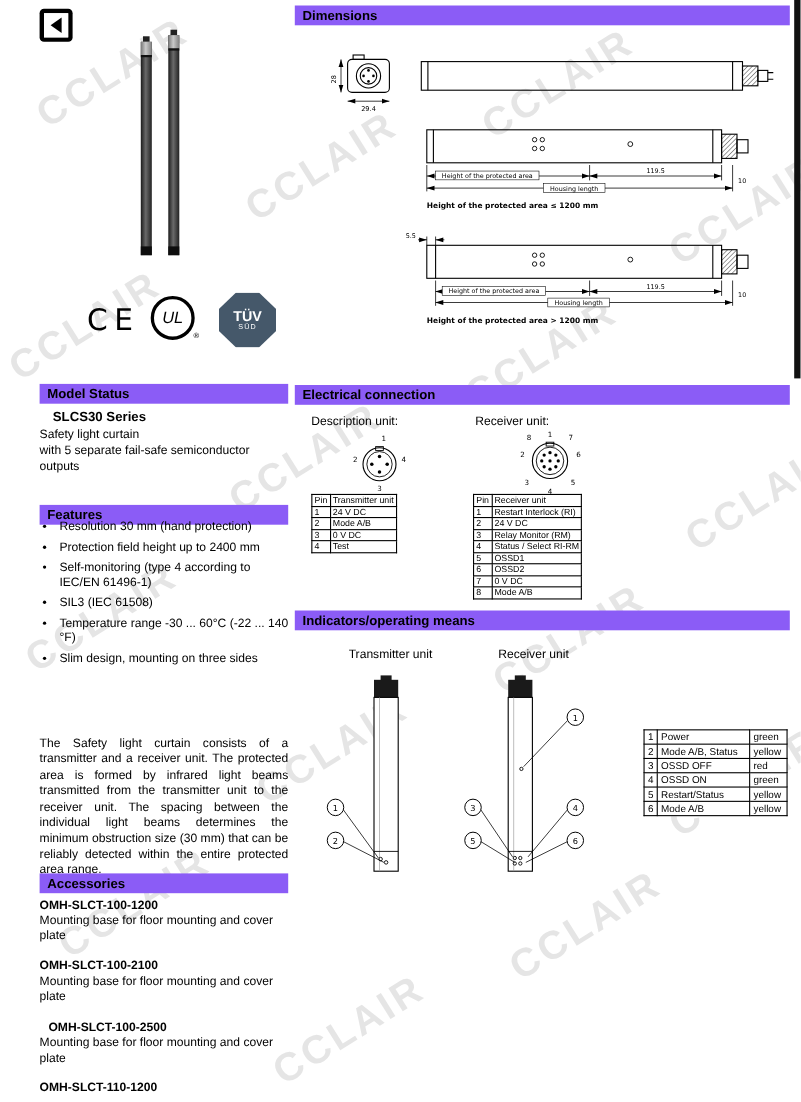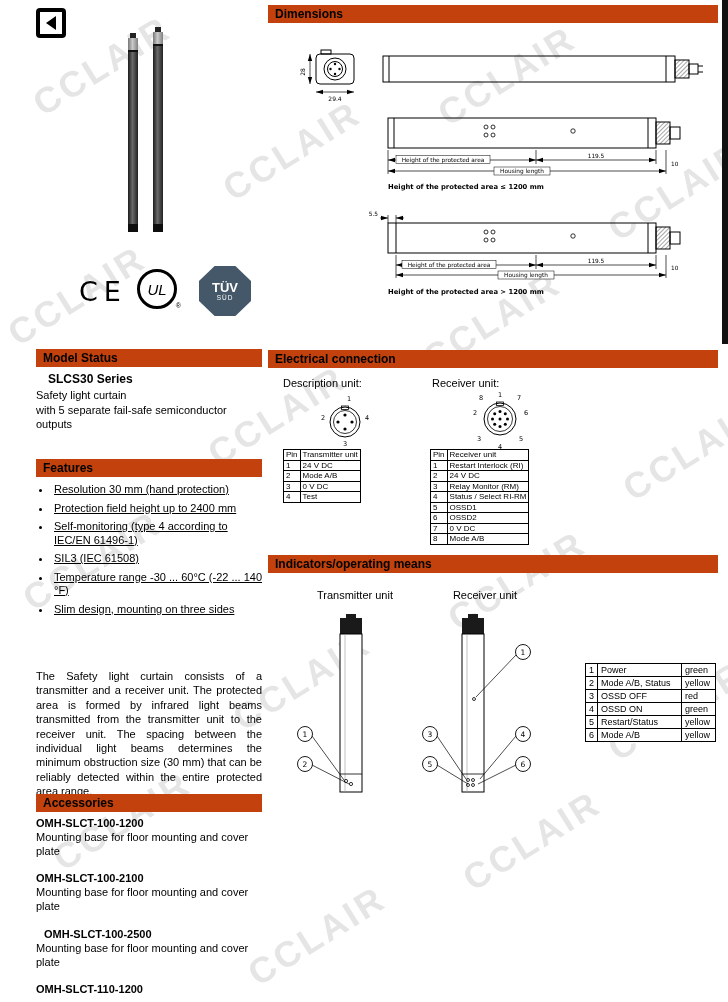--- a/index.html
+++ b/index.html
@@ -37,31 +37,31 @@
              border-radius:50%; display:flex; align-items:center; justify-content:center; }
   .ul-text { font-style:italic; font-weight:normal; font-size:15px; letter-spacing:0px; }
   .ul-r { position:absolute; right:-7px; bottom:-3px; font-size:7px; }
   .tuv-mark { position:absolute; left:199px; top:266px; width:52px; height:50px; background:#45586a;
               clip-path:polygon(30% 0,70% 0,100% 30%,100% 70%,70% 100%,30% 100%,0 70%,0 30%);
               display:flex; flex-direction:column; align-items:center; justify-content:center; color:#fff; }
   .tuv-big { font-weight:bold; font-size:13px; line-height:13px; }
   .tuv-small { font-size:6.5px; line-height:7px; letter-spacing:1px; }
 
   
-  .sb { position:absolute; left:36px; width:226px; height:18px; background:#c2410c;
+  .sb { position:absolute; left:36px; width:226px; height:18px; background:#8b5cf6;
         font-size:12px; font-weight:bold; line-height:18px; padding-left:7px; }
   .sbr { left:268px; width:450px; }
 
   .abs { position:absolute; }
   .fs11 { font-size:11px; line-height:13.5px; }
   .fs12 { font-size:12px;margin-left:12px; }
   .bold { font-weight:bold; }
 
-  .features { position:absolute; left:38px; top:483px; width:224px; font-size:11px; line-height:13.5px;
-              list-style:disc outside;text-decoration:underline; }
+  .features { position:absolute; left:38px; top:473px; width:224px; font-size:11px; line-height:13.5px;
+              list-style:disc outside; }
   .features li { margin:0 0 5px 14px; padding-left:2px; }
 
   .desc-p { position:absolute; left:36px; top:669px; width:226px; font-size:11px; line-height:14.4px;
             text-align:justify; }
 
   
   table.pin { position:absolute; border-collapse:collapse; font-size:8px; line-height:9.5px;
               background:#fff; }
   table.pin th, table.pin td { border:1px solid #000; padding:0 2px; text-align:left; font-weight:normal;
               white-space:nowrap; }

